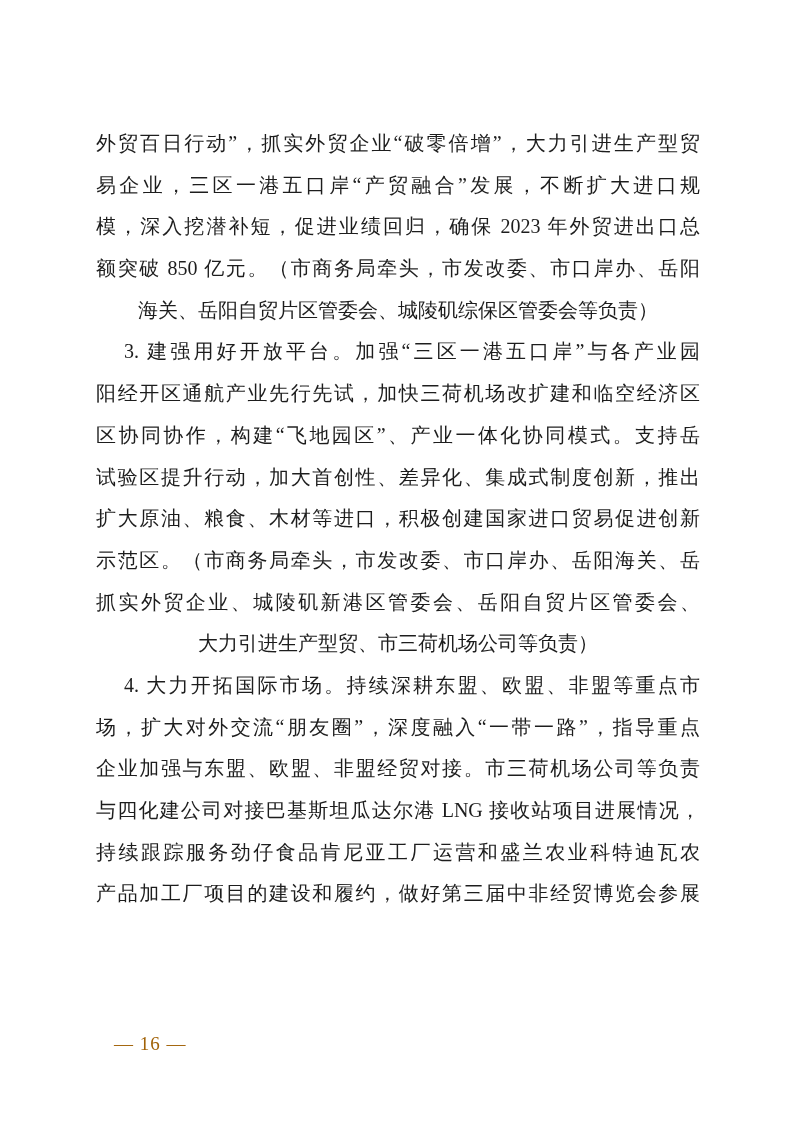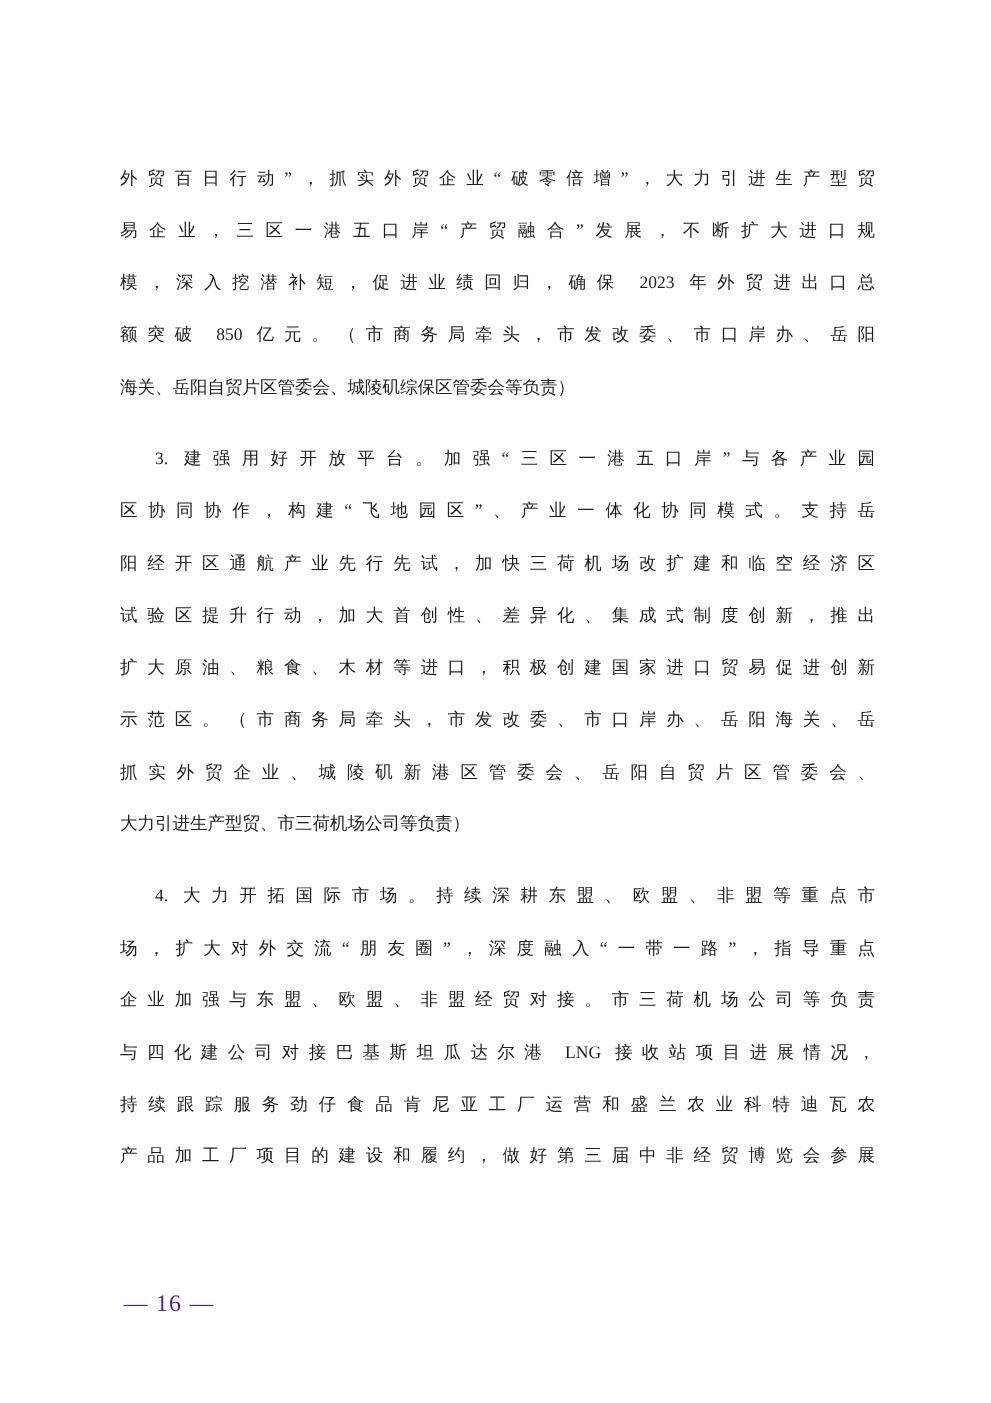--- a/index.html
+++ b/index.html
@@ -19,64 +19,63 @@
     position: absolute;
     left: 96px;
     top: 123px;
     width: 604px;
   }
   .paragraph {
     margin: 0;
     padding: 0;
   }
   .line {
-    font-size: 14px;
+    font-size: 20px;
     line-height: 41.7px;
     height: 41.7px;
     overflow: hidden;
     text-align: justify;
     text-align-last: justify;
     white-space: nowrap;
   }
   .line.last {
-    text-align: left;
+    text-align: center;
     text-align-last: auto;
     white-space: normal;
   }
   .line.indent {
     padding-left: 28px;
-    margin-top: 16px;
   }
   .page-number {
     position: absolute;
-    left: 99px;
+    left: 114px;
     top: 1032px;
     font-size: 19px;
     line-height: 24px;
     letter-spacing: 1px;
-    color: #4c1d95;
+    color: #a16207;
   }
 </style>
 </head>
 <body>
 
 <div class="text-block">
 
   <div class="paragraph">
     <div class="line">外贸百日行动”，抓实外贸企业“破零倍增”，大力引进生产型贸</div>
     <div class="line">易企业，三区一港五口岸“产贸融合”发展，不断扩大进口规</div>
     <div class="line">模，深入挖潜补短，促进业绩回归，确保 2023 年外贸进出口总</div>
     <div class="line">额突破 850 亿元。（市商务局牵头，市发改委、市口岸办、岳阳</div>
     <div class="line last">海关、岳阳自贸片区管委会、城陵矶综保区管委会等负责）</div>
   </div>
 
   <div class="paragraph">
     <div class="line indent">3. 建强用好开放平台。加强“三区一港五口岸”与各产业园</div>
+    <div class="line">阳经开区通航产业先行先试，加快三荷机场改扩建和临空经济区</div>
     <div class="line">区协同协作，构建“飞地园区”、产业一体化协同模式。支持岳</div>
-    <div class="line">阳经开区通航产业先行先试，加快三荷机场改扩建和临空经济区</div>
     <div class="line">试验区提升行动，加大首创性、差异化、集成式制度创新，推出</div>
     <div class="line">扩大原油、粮食、木材等进口，积极创建国家进口贸易促进创新</div>
     <div class="line">示范区。（市商务局牵头，市发改委、市口岸办、岳阳海关、岳</div>
     <div class="line">抓实外贸企业、城陵矶新港区管委会、岳阳自贸片区管委会、</div>
     <div class="line last">大力引进生产型贸、市三荷机场公司等负责）</div>
   </div>
 
   <div class="paragraph">
     <div class="line indent">4. 大力开拓国际市场。持续深耕东盟、欧盟、非盟等重点市</div>
     <div class="line">场，扩大对外交流“朋友圈”，深度融入“一带一路”，指导重点</div>

